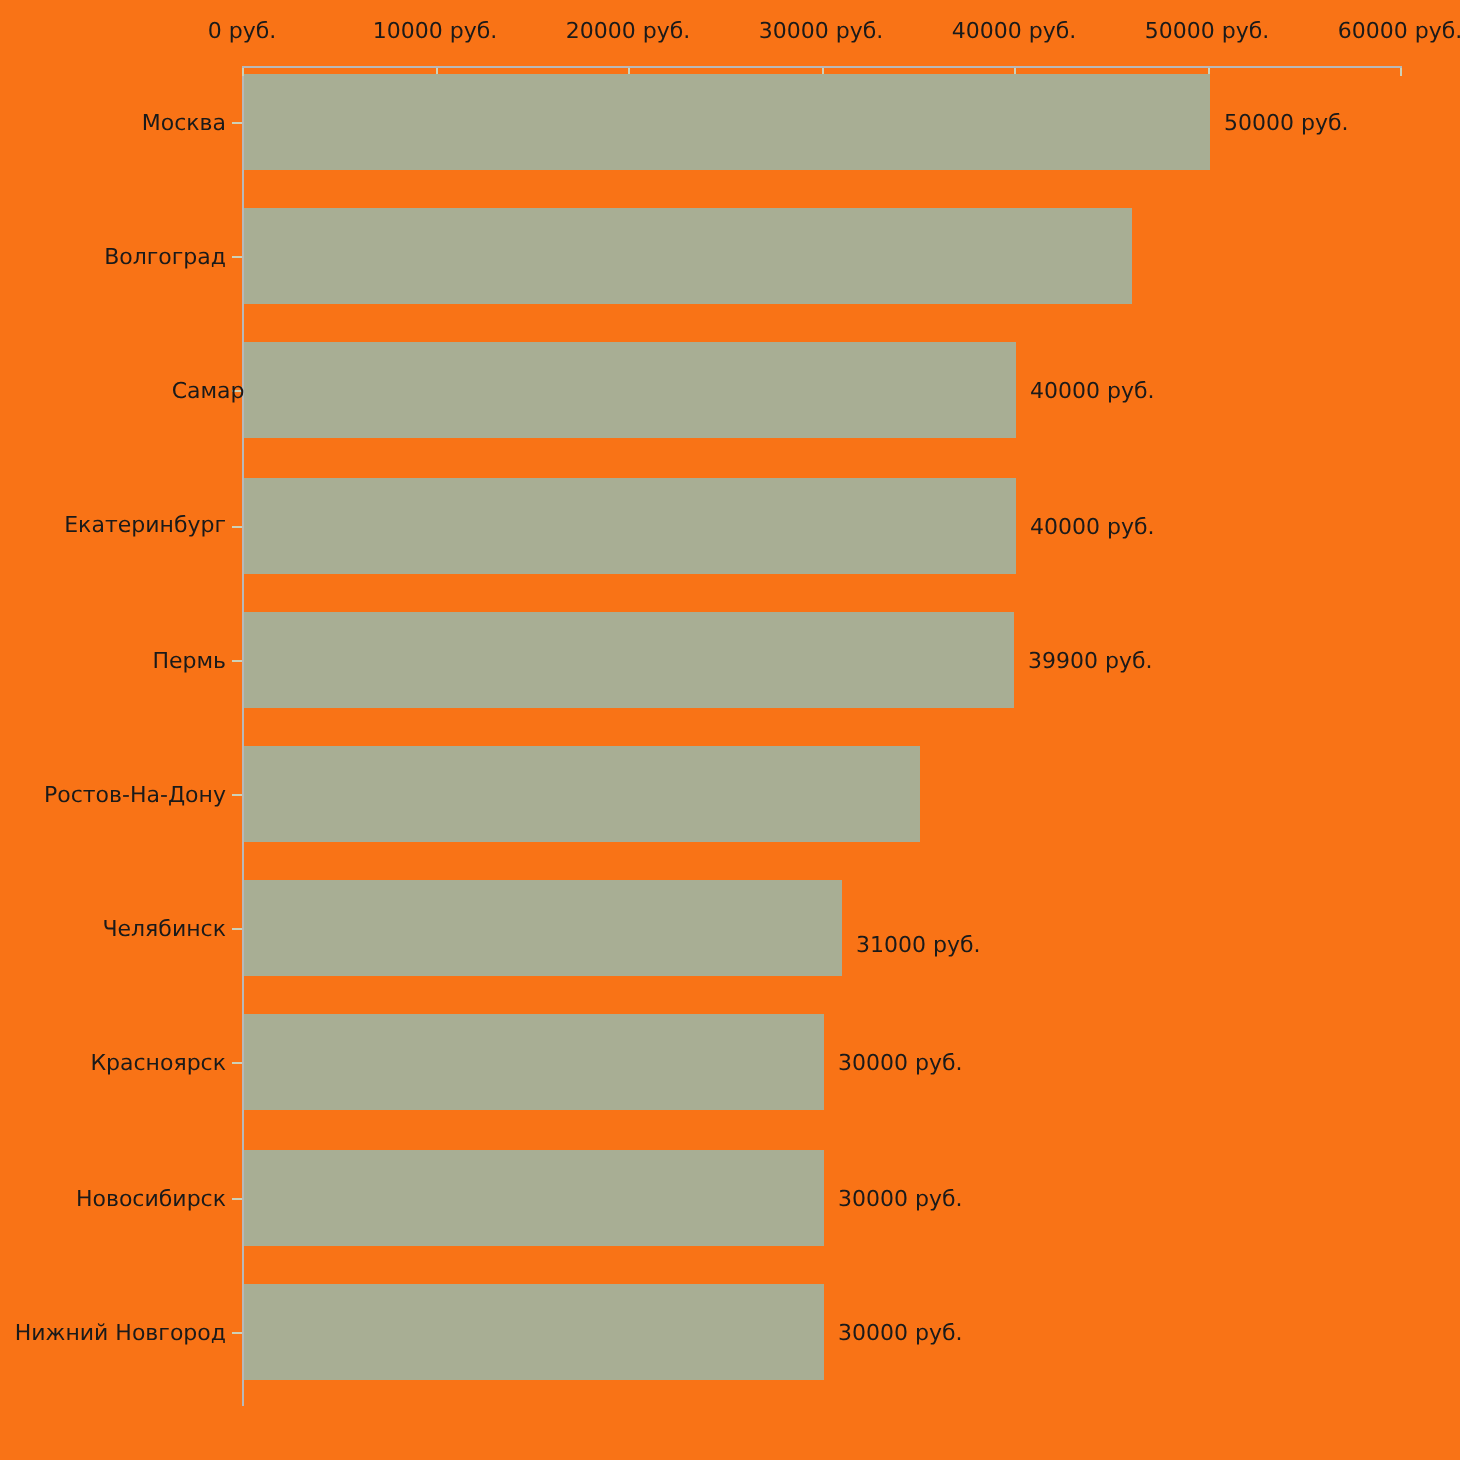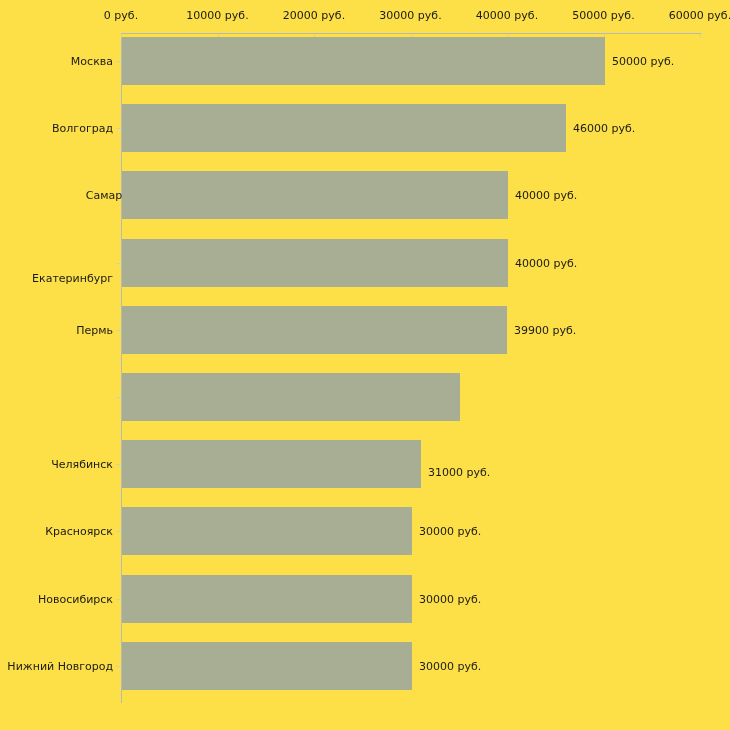--- a/index.html
+++ b/index.html
@@ -4,21 +4,21 @@
 <style>
   html, body {
     margin: 0;
     padding: 0;
     background: #ffffff;
   }
   #chart-root {
     position: relative;
     width: 730px;
     height: 730px;
-    background: #fde047;
+    background: #f97316;
     font-family: "DejaVu Sans", "Liberation Sans", sans-serif;
     font-size: 11px;
     color: #1a1a1a;
     overflow: hidden;
   }
   .x-axis-line {
     position: absolute;
     height: 1px;
   }
   .y-axis-line {
@@ -78,34 +78,34 @@
     <div class="x-tick-label" style="left: 603.5px; top: 9px; color: rgb(26, 26, 26);">50000 руб.</div>
     <div class="x-tick" style="left: 700px; top: 34px; background: rgb(205, 209, 184);"></div>
     <div class="x-tick-label" style="left: 700px; top: 9px; color: rgb(26, 26, 26);">60000 руб.</div>
     <div class="y-tick" style="left: 116px; top: 61px; background: rgb(205, 209, 184);"></div>
     <div class="cat-label" style="left: 0px; width: 113px; top: 37px; height: 48px; color: rgb(26, 26, 26);">Москва</div>
     <div class="bar" style="left: 122px; top: 37px; width: 483px; height: 48px; background: rgb(168, 174, 148);"></div>
     <div class="val-label" style="left: 612px; top: 37px; height: 48px; color: rgb(26, 26, 26);">50000 руб.</div>
     <div class="y-tick" style="left: 116px; top: 128px; background: rgb(205, 209, 184);"></div>
     <div class="cat-label" style="left: 0px; width: 113px; top: 104px; height: 48px; color: rgb(26, 26, 26);">Волгоград</div>
     <div class="bar" style="left: 122px; top: 104px; width: 444px; height: 48px; background: rgb(168, 174, 148);"></div>
-    <div class="val-label" style="left: 573px; top: 104px; height: 48px; color: rgb(26, 26, 26);">46000 руб.</div>
     <div class="y-tick" style="left: 116px; top: 195px; background: rgb(205, 209, 184);"></div>
     <div class="cat-label" style="left: 0px; width: 113px; top: 171px; height: 48px; color: rgb(26, 26, 26); padding-left: 16px;">Самара</div>
     <div class="bar" style="left: 122px; top: 171px; width: 386px; height: 48px; background: rgb(168, 174, 148);"></div>
     <div class="val-label" style="left: 515px; top: 171px; height: 48px; color: rgb(26, 26, 26);">40000 руб.</div>
     <div class="y-tick" style="left: 116px; top: 263px; background: rgb(205, 209, 184);"></div>
-    <div class="cat-label" style="left: 0px; width: 113px; top: 254px; height: 48px; color: rgb(26, 26, 26);">Екатеринбург</div>
+    <div class="cat-label" style="left: 0px; width: 113px; top: 238px; height: 48px; color: rgb(26, 26, 26);">Екатеринбург</div>
     <div class="bar" style="left: 122px; top: 239px; width: 386px; height: 48px; background: rgb(168, 174, 148);"></div>
     <div class="val-label" style="left: 515px; top: 239px; height: 48px; color: rgb(26, 26, 26);">40000 руб.</div>
     <div class="y-tick" style="left: 116px; top: 330px; background: rgb(205, 209, 184);"></div>
     <div class="cat-label" style="left: 0px; width: 113px; top: 306px; height: 48px; color: rgb(26, 26, 26);">Пермь</div>
     <div class="bar" style="left: 122px; top: 306px; width: 385px; height: 48px; background: rgb(168, 174, 148);"></div>
     <div class="val-label" style="left: 514px; top: 306px; height: 48px; color: rgb(26, 26, 26);">39900 руб.</div>
     <div class="y-tick" style="left: 116px; top: 397px; background: rgb(205, 209, 184);"></div>
+    <div class="cat-label" style="left: 0px; width: 113px; top: 373px; height: 48px; color: rgb(26, 26, 26);">Ростов-На-Дону</div>
     <div class="bar" style="left: 122px; top: 373px; width: 338px; height: 48px; background: rgb(168, 174, 148);"></div>
     <div class="y-tick" style="left: 116px; top: 464px; background: rgb(205, 209, 184);"></div>
     <div class="cat-label" style="left: 0px; width: 113px; top: 440px; height: 48px; color: rgb(26, 26, 26);">Челябинск</div>
     <div class="bar" style="left: 122px; top: 440px; width: 299px; height: 48px; background: rgb(168, 174, 148);"></div>
     <div class="val-label" style="left: 428px; top: 448px; height: 48px; color: rgb(26, 26, 26);">31000 руб.</div>
     <div class="y-tick" style="left: 116px; top: 531px; background: rgb(205, 209, 184);"></div>
     <div class="cat-label" style="left: 0px; width: 113px; top: 507px; height: 48px; color: rgb(26, 26, 26);">Красноярск</div>
     <div class="bar" style="left: 122px; top: 507px; width: 290px; height: 48px; background: rgb(168, 174, 148);"></div>
     <div class="val-label" style="left: 419px; top: 507px; height: 48px; color: rgb(26, 26, 26);">30000 руб.</div>
     <div class="y-tick" style="left: 116px; top: 599px; background: rgb(205, 209, 184);"></div>

